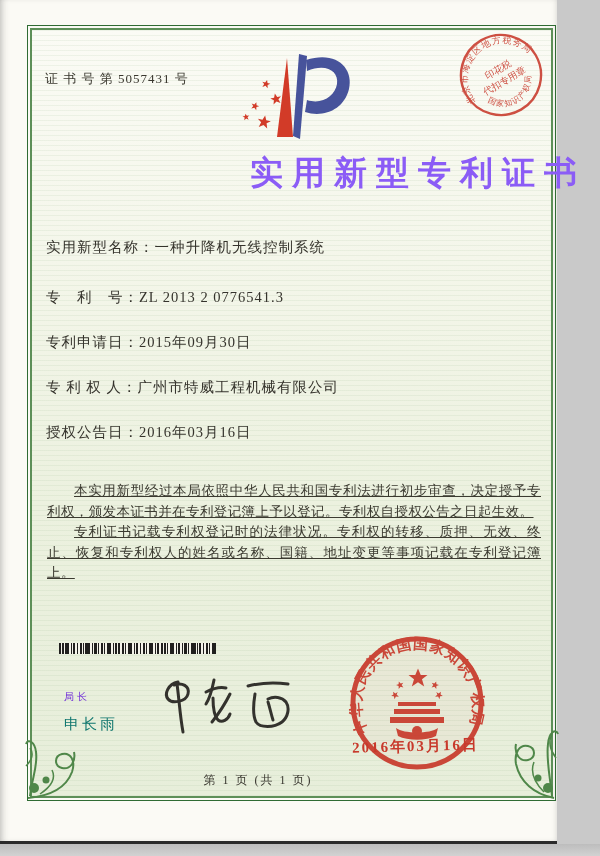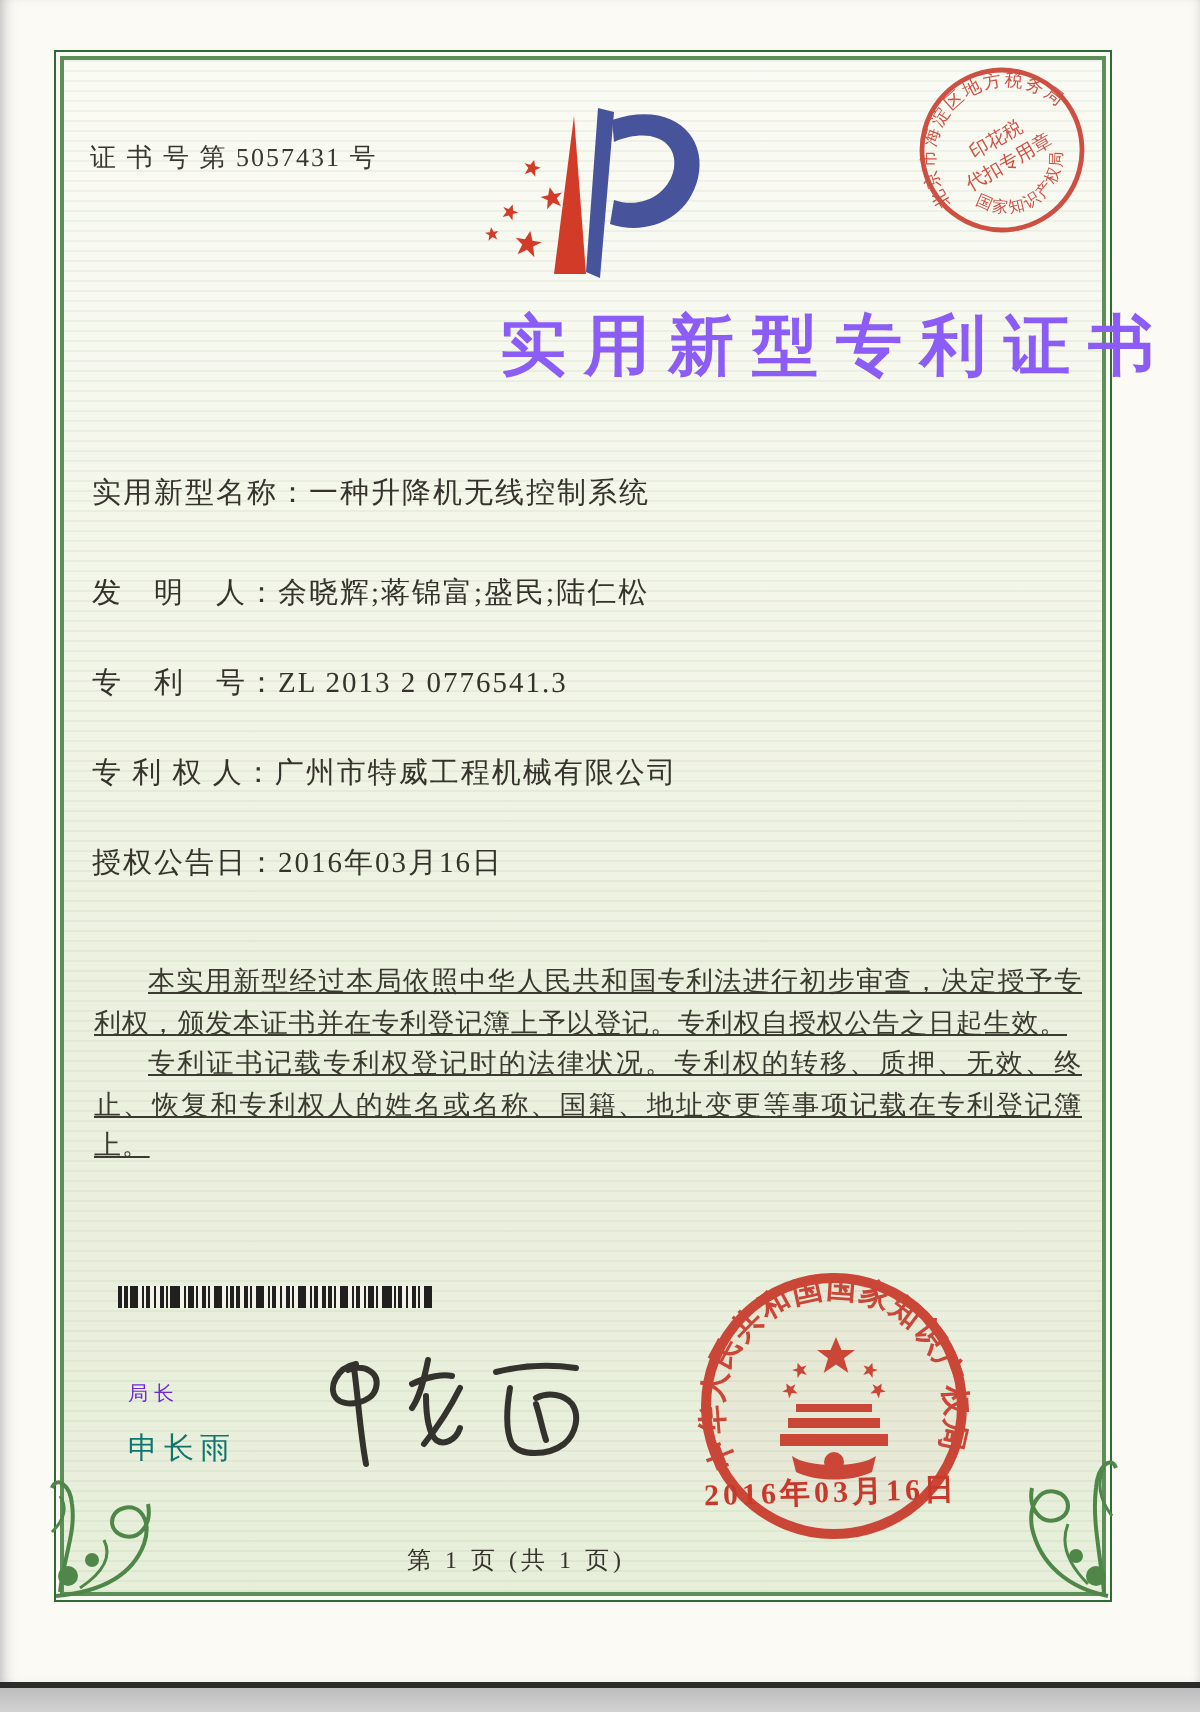--- a/index.html
+++ b/index.html
@@ -3,21 +3,21 @@
 <meta charset="utf-8">
 <style>
   html,body{margin:0;padding:0;}
   body{
     width:600px;height:856px;position:relative;overflow:hidden;
     background:#c9c9c9;
     font-family:"Liberation Serif","DejaVu Serif",serif;
     color:#2e2c28;
   }
   .paper{
-    position:absolute;left:0;top:0;width:600px;height:841px;
+    position:absolute;left:0;top:0;width:557px;height:841px;
     background:#fbfaf5;
     border-bottom:3px solid #2b2b2b;
     box-shadow:inset 6px 0 8px -6px rgba(90,90,90,.55), inset -4px 0 6px -5px rgba(120,120,120,.4);
   }
   
   .frame{
     position:absolute;left:27px;top:25px;width:529px;height:776px;
     border:1px solid var(--frame_green,#2f6b33);
     box-sizing:border-box;
   }
@@ -123,24 +123,24 @@
     </svg>
   </div>
 
   <div class="abs title">实用新型专利证书</div>
 
   <div class="abs fields">
     <div class="field-row">
       <span class="field-label">实用新型名称：</span><span class="field-value">一种升降机无线控制系统</span>
     </div>
     <div class="field-row">
-      <span class="field-label">发　明　人：</span><span class="field-value">余晓辉;蒋锦富;盛民;陆仁松</span>
-    </div>
-    <div class="field-row">
       <span class="field-label">专　利　号：</span><span class="field-value">ZL 2013 2 0776541.3</span>
+    </div>
+    <div class="field-row">
+      <span class="field-label">专利申请日：</span><span class="field-value">2015年09月30日</span>
     </div>
     <div class="field-row">
       <span class="field-label">专 利 权 人：</span><span class="field-value">广州市特威工程机械有限公司</span>
     </div>
     <div class="field-row">
       <span class="field-label">授权公告日：</span><span class="field-value">2016年03月16日</span>
     </div>
   </div>
 
   <div class="abs body-text">

